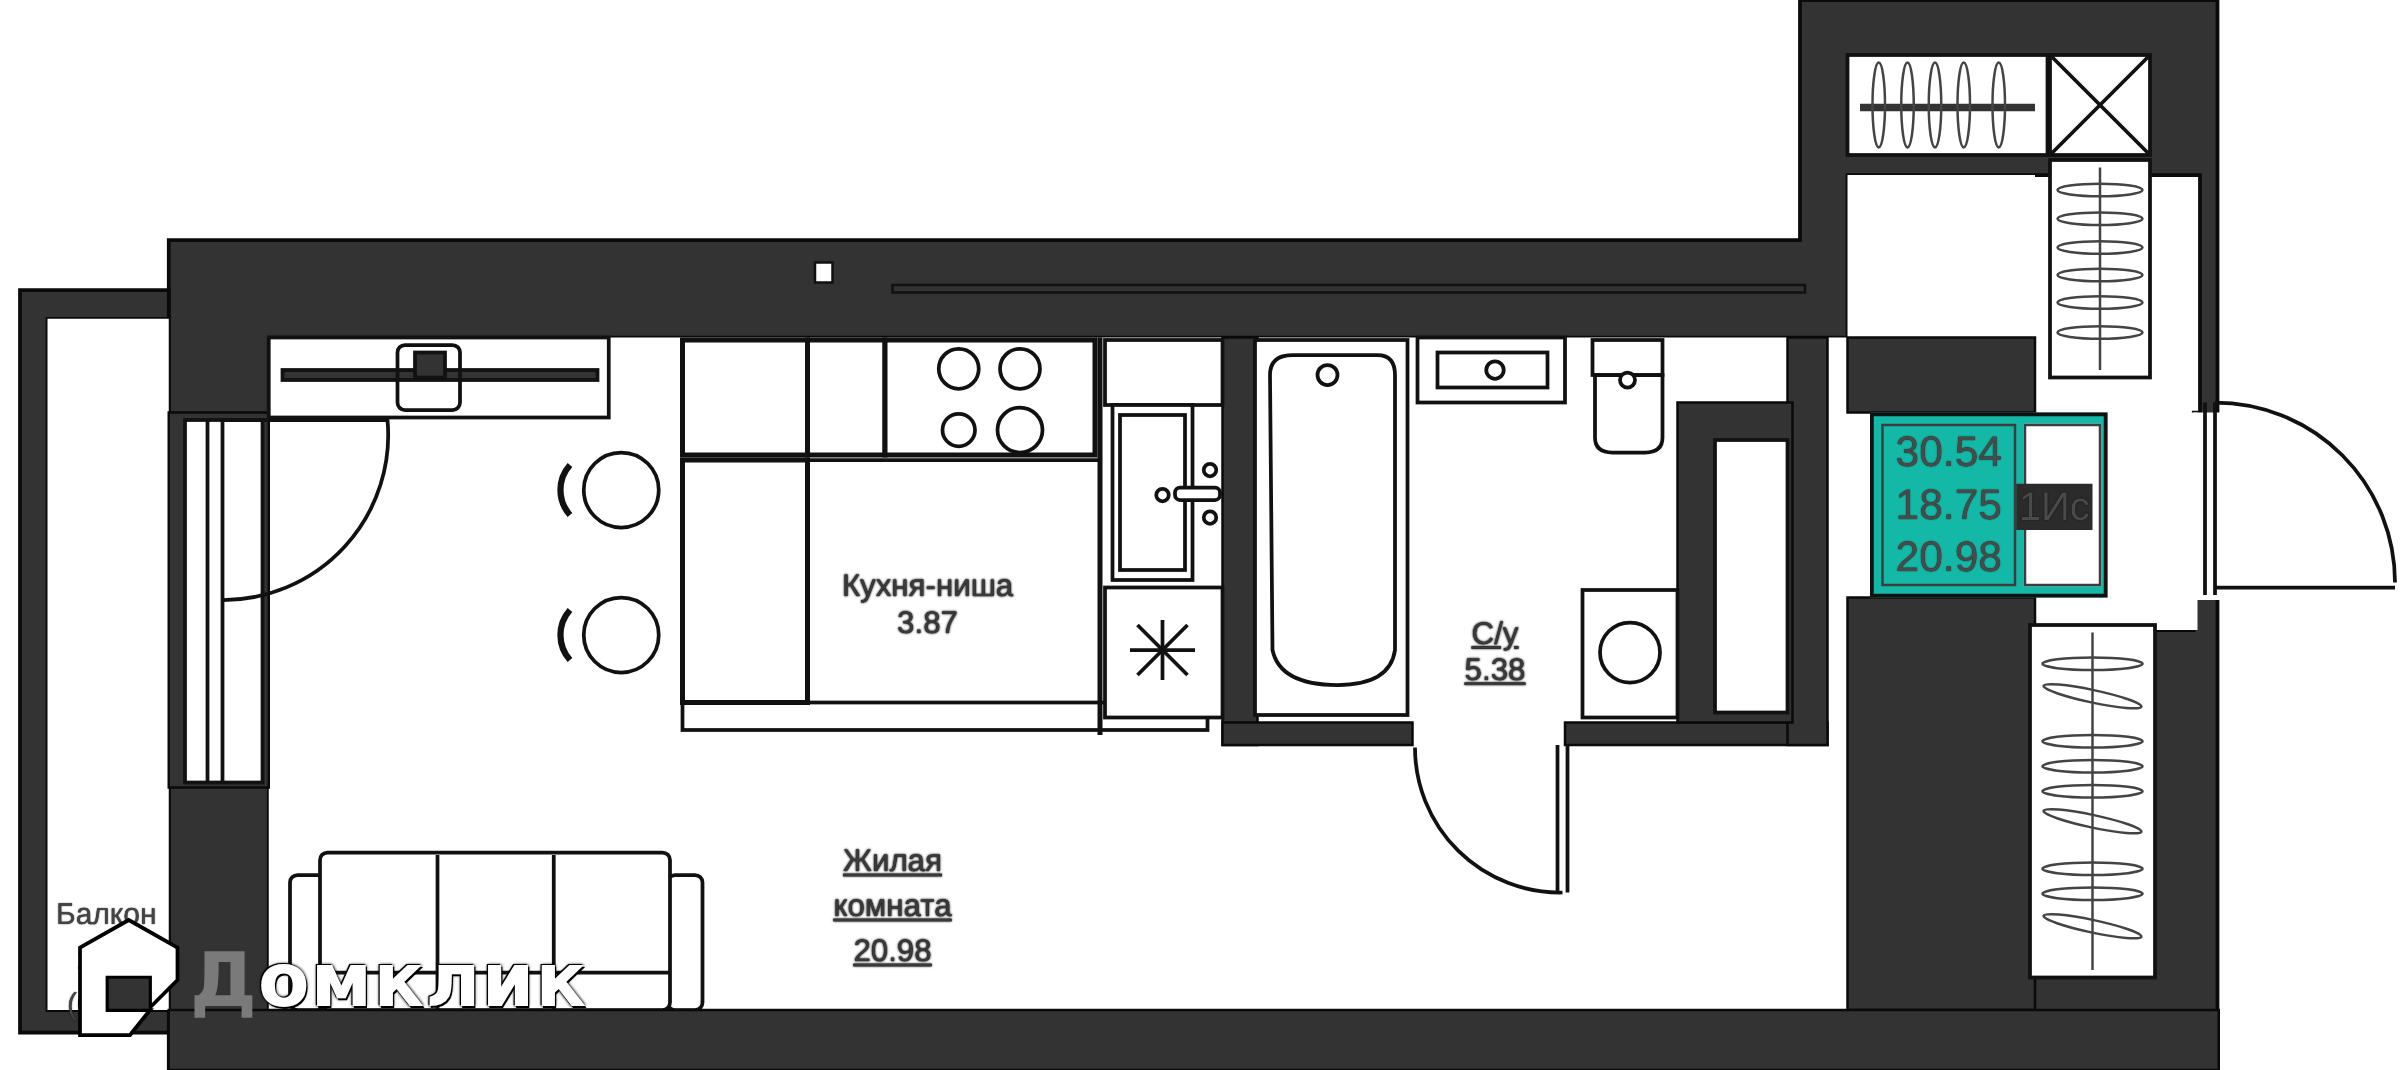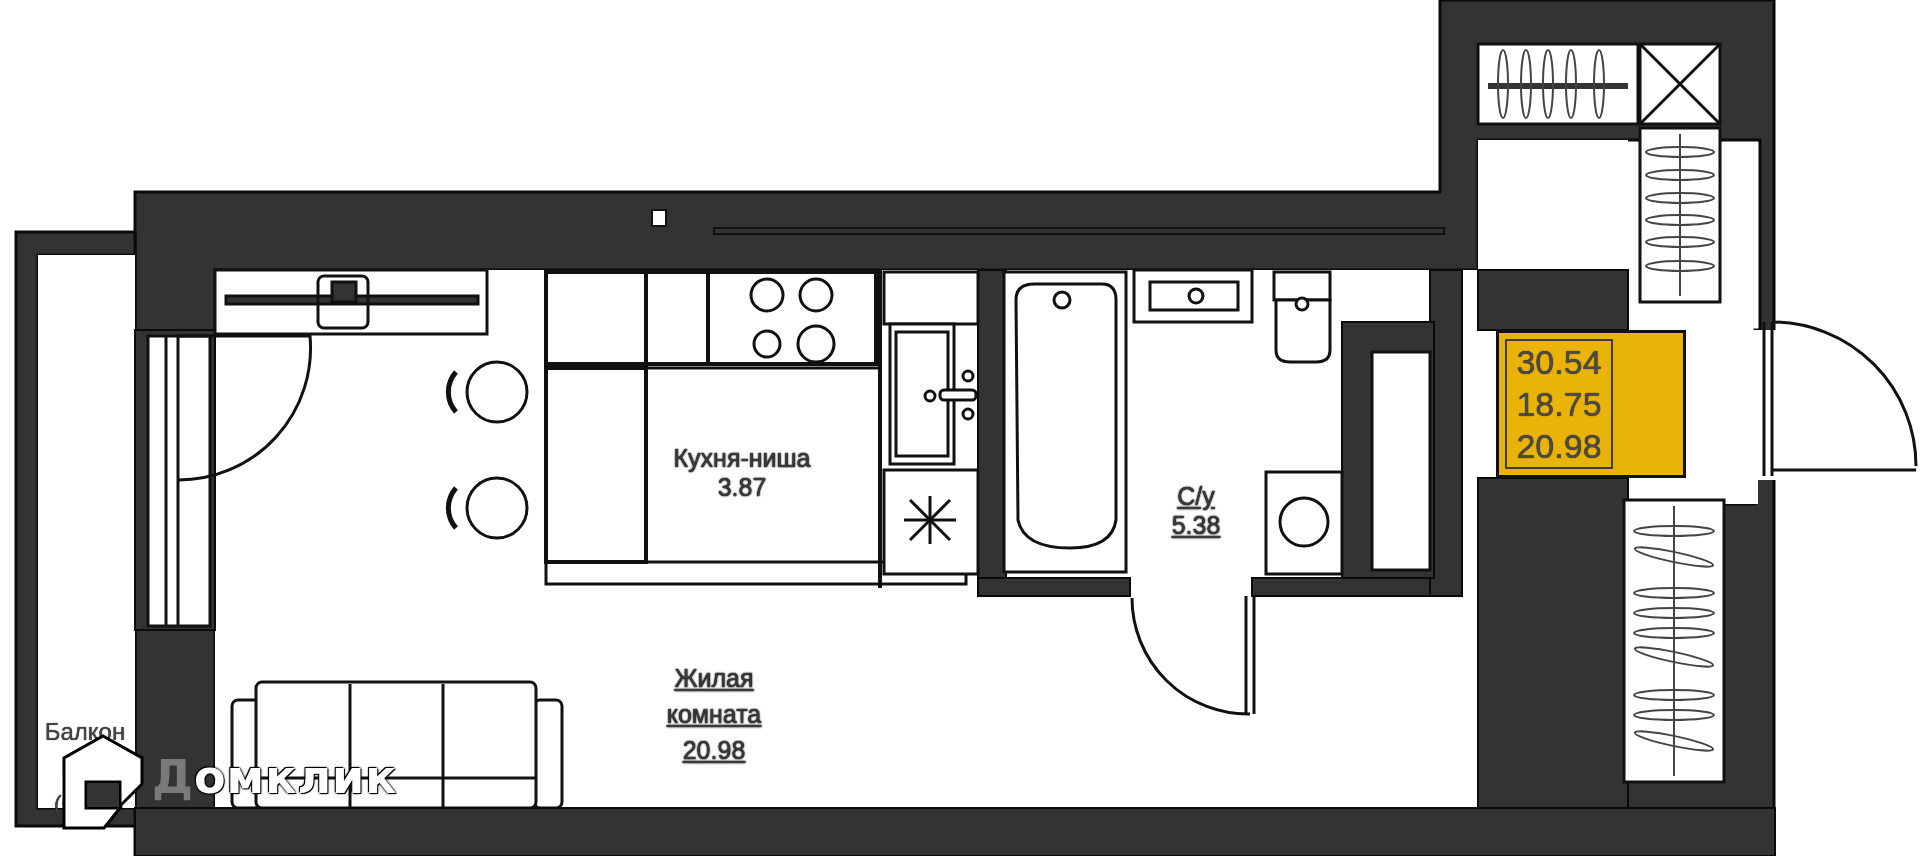--- a/index.html
+++ b/index.html
@@ -3,36 +3,36 @@
 <meta charset="utf-8">
 <style>
   html, body { margin: 0; padding: 0; background: #ffffff; }
   body { width: 1920px; height: 856px; position: relative; overflow: hidden;
          font-family: "Liberation Sans", sans-serif; }
   #plan { position: absolute; left: 0; top: 0; width: 1920px; height: 856px; }
   .lbl { position: absolute; color: #3a3a3a; font-family: "Liberation Sans", sans-serif;
          text-align: center; line-height: 1.15; white-space: nowrap;
          text-shadow: 0 0 1px #000, 0 0 2px #000; }
   .lbl span { display: block; }
-  .lbl-room { font-size: 25px; background: transparent; }
+  .lbl-room { font-size: 25px; background: transparent; margin-top: 11px; }
   .area-box { position: absolute; left: 1496px; top: 330px; width: 190px; height: 148px;
-              background: #eab308; border: 3px solid #111; box-sizing: border-box; padding-left: 20px; }
+              background: #14b8a6; border: 3px solid #111; box-sizing: border-box; padding-left: 20px; }
   .area-box .vals { position: absolute; left: 6px; top: 6px; width: 108px; height: 130px;
                     border: 2px solid #3d3d3d; box-sizing: border-box; }
   .area-box .vals span { display: block; font-size: 34px; color: #4a4a4a; height: 42px;
                          line-height: 42px; text-align: center;
                          text-shadow: 0 0 1px #000; }
   .area-box .type { position: absolute; left: 120px; top: 6px; width: 62px; height: 130px;
                     border: 2px solid #3d3d3d; box-sizing: border-box; background: #fff; }
   .area-box .type span { position: absolute; left: -8px; top: 46px; font-size: 32px;
                          color: #4a4a4a; background: #2b2b2b; padding: 0 2px;
                          text-shadow: 0 0 1px #000; }
   .watermark { position: absolute; left: 60px; top: 732px; height: 100px; }
   .watermark .logo { position: absolute; left: 0; top: 0; width: 86px; height: 100px; }
-  .watermark .brand { position: absolute; left: 92px; top: 18px; font-size: 46px; font-weight: bold;
+  .watermark .brand { position: absolute; left: 92px; top: 18px; font-size: 60px; font-weight: bold;
                       color: #ffffff; letter-spacing: 1px; font-family: "DejaVu Sans", sans-serif;
                       text-shadow: 0 0 3px #000, 0 0 2px #000, 1px 1px 0 #000, -1px -1px 0 #000; }
   .watermark .brand .d { color: #7a7a7a; text-shadow: none; }
   .balcony-lbl { position: absolute; left: 30px; top: 714px; width: 110px; text-align: center;
                  font-size: 24px; color: #444; line-height: 36px;
                  text-shadow: 0 0 1px #000; }
 </style>
 </head>
 <body>
 
@@ -249,20 +249,23 @@
   <span style="display:block">2.40</span>
   <span style="display:block">(0.72)</span>
 </div>
 
 <div class="area-box">
   <div class="vals">
     <span>30.54</span>
     <span>18.75</span>
     <span>20.98</span>
   </div>
+  <div class="type">
+    <span>1Ис</span>
+  </div>
 </div>
 
 <div class="watermark">
   <svg class="logo" viewBox="0 0 86 100">
     <path d="M43 4 L82 26 L82 52 L60 74 L60 50 L26 50 L26 76 L60 76 L44 96 L4 96 L4 26 Z" fill="#ffffff" stroke="#000" stroke-width="3"></path>
     <path d="M26 50 L60 50 L60 76 L26 76 Z" fill="#333" stroke="#000" stroke-width="2"></path>
   </svg>
   <div class="brand"><span class="d">Д</span><span>омклик</span></div>
 </div>
 

